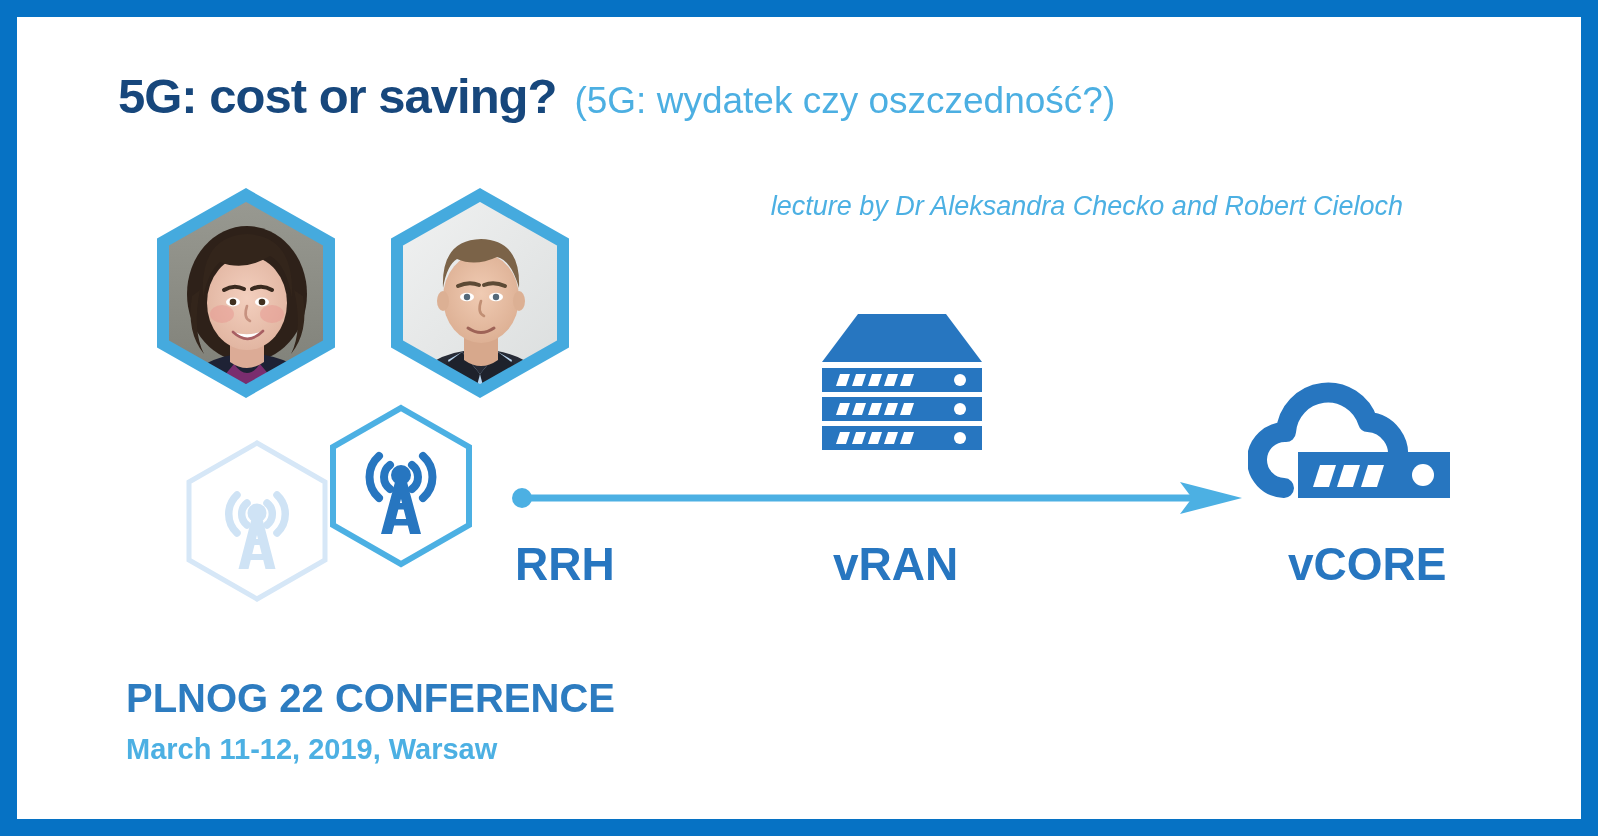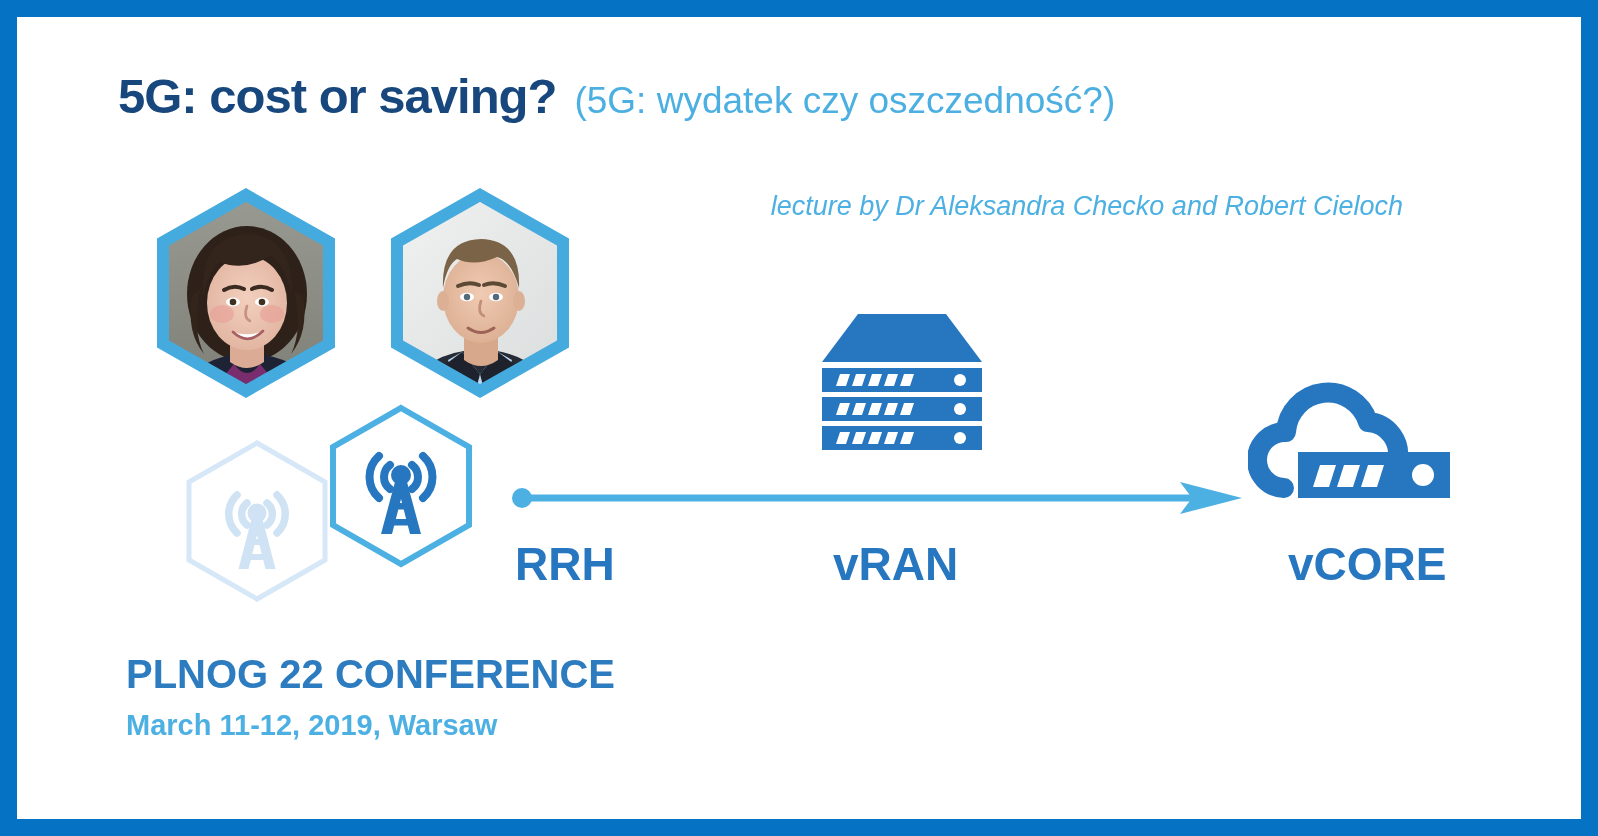--- a/index.html
+++ b/index.html
@@ -142,20 +142,21 @@
     position: absolute;
     left: 126px;
     top: 652px;
   }
   .conf-name {
     font-size: 40px;
     font-weight: 700;
     color: #2d7cc0;
     line-height: 1.12;
     white-space: nowrap;
+    margin-top: 24px;
   }
   .conf-date {
     margin-top: 12px;
     font-size: 29px;
     font-weight: 700;
     color: #4cb0e3;
     line-height: 1.12;
     white-space: nowrap;
   }
 </style>

